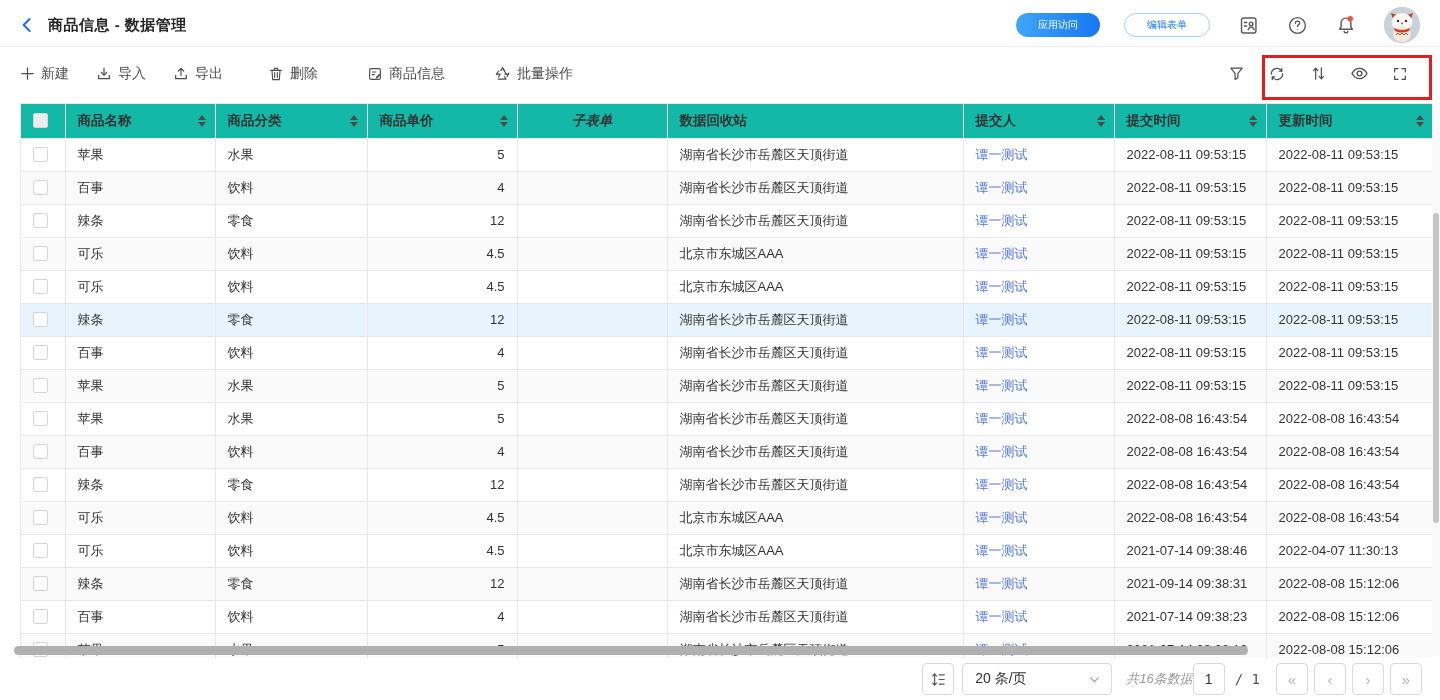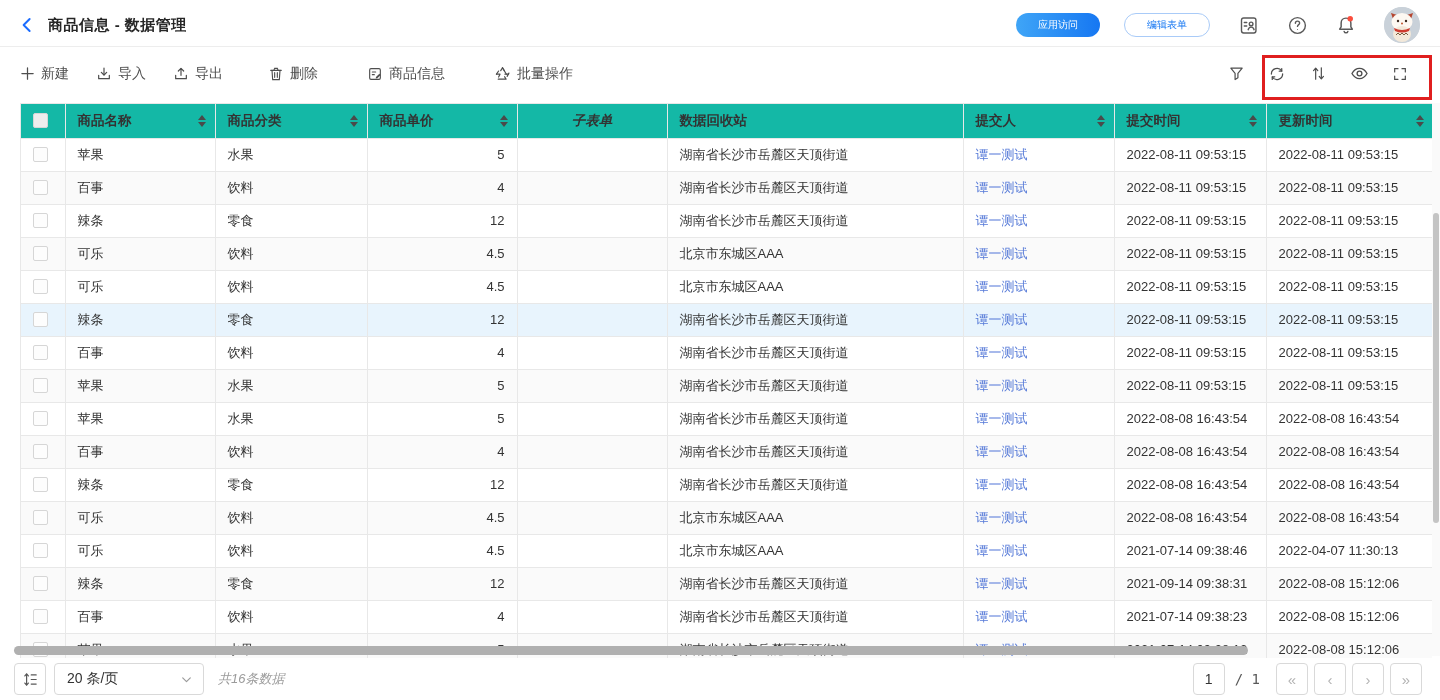--- a/index.html
+++ b/index.html
@@ -63,21 +63,21 @@
 
   
   .vscroll-track { position:absolute; right:0; top:103px; width:8px; height:553px; background:#fafafa; }
   .vscroll-thumb { position:absolute; right:1px; top:110px; width:6px; height:310px;
                    background:#c4c4c4; border-radius:3px; }
   .hscroll-thumb { position:absolute; left:14px; top:646px; width:1234px; height:9px;
                    background:#b0b0b0; border-radius:4.5px; z-index:20; }
 
   
   .footer { position:absolute; left:0; top:658px; width:1440px; height:42px; background:#fff;
-            display:flex; align-items:center; justify-content:space-between; padding:0 18px 0 14px; }
+            display:flex; align-items:center; justify-content:flex-end; padding:0 18px 0 14px; }
   .foot-left { display:flex; align-items:center; gap:8px; }
   .sq-btn { width:32px; height:32px; border:1px solid #d9d9d9; border-radius:4px; background:#fff;
             display:flex; align-items:center; justify-content:center; cursor:pointer; color:#595959; }
   .pagesize { width:150px; height:32px; border:1px solid #d9d9d9; border-radius:4px;
               display:flex; align-items:center; justify-content:space-between;
               padding:0 10px 0 12px; font-size:14px; color:#333; cursor:pointer; }
   .total-txt { font-size:13px; color:#9b9b9b; margin-left:6px;font-style:italic; }
   .foot-right { display:flex; align-items:center; gap:6px; }
   .page-input { width:32px; height:32px; border:1px solid #d9d9d9; border-radius:4px;
                 text-align:center; font-size:14px; color:#333; background:#fff; }

